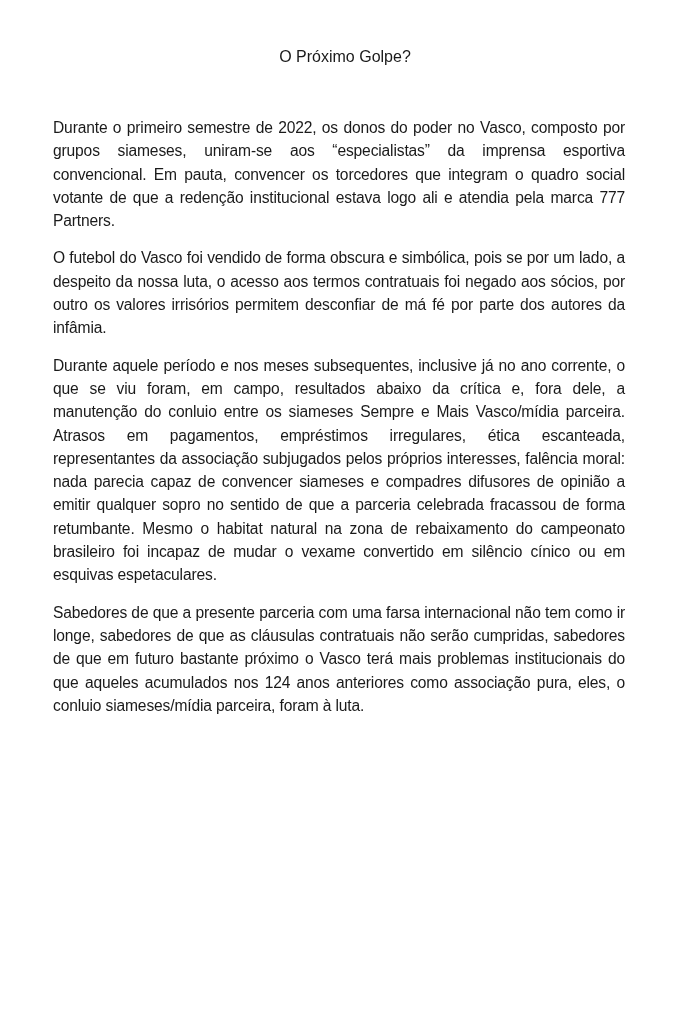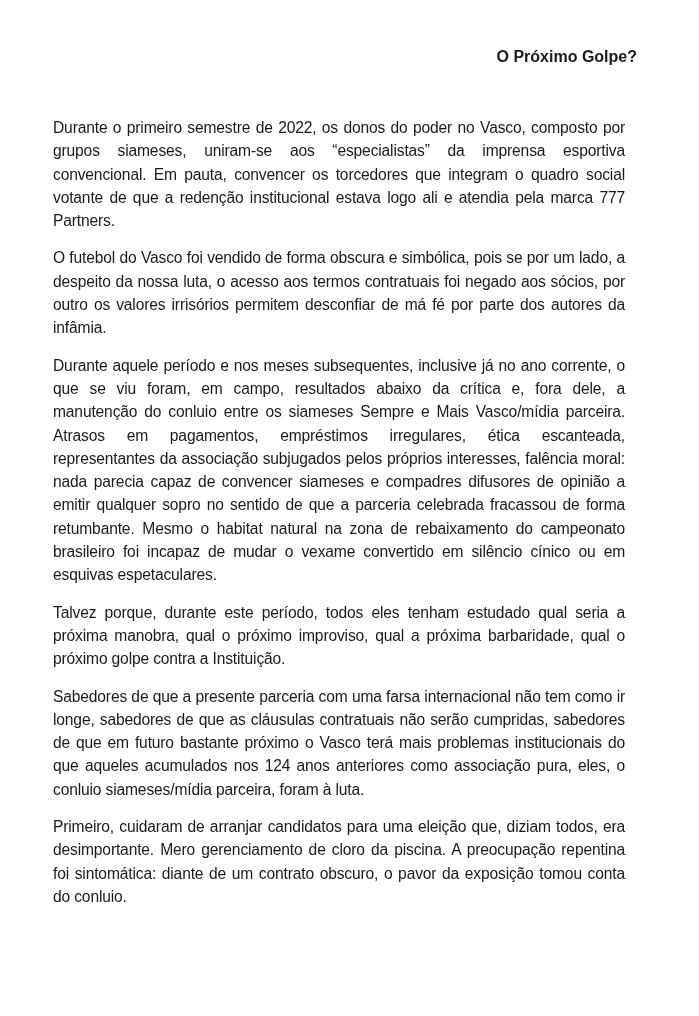--- a/index.html
+++ b/index.html
@@ -19,25 +19,25 @@
       position: absolute;
       left: 53px;
       top: 0;
       width: 584px;
     }
     .title {
       position: absolute;
       left: 0;
       width: 584px;
       top: 46px;
-      text-align: right;
+      text-align: center;
       font-size: 16px;
       line-height: 22px;
       margin: 0;
-      font-weight: bold;
+      font-weight: normal;
     }
     .body {
       position: absolute;
       top: 116px;
       left: 0;
       width: 584px;
     }
     .para {
       margin: 0 12px 14px 0;
       font-size: 15.6px;
@@ -49,17 +49,15 @@
   </style>
 </head>
 <body>
 
 <div class="page">
   <h1 class="title">O Próximo Golpe?</h1>
   <div class="body">
     <p class="para">Durante o primeiro semestre de 2022, os donos do poder no Vasco, composto por grupos siameses, uniram-se aos “especialistas” da imprensa esportiva convencional. Em pauta, convencer os torcedores que integram o quadro social votante de que a redenção institucional estava logo ali e atendia pela marca 777 Partners.</p>
     <p class="para">O futebol do Vasco foi vendido de forma obscura e simbólica, pois se por um lado, a despeito da nossa luta, o acesso aos termos contratuais foi negado aos sócios, por outro os valores irrisórios permitem desconfiar de má fé por parte dos autores da infâmia.</p>
     <p class="para">Durante aquele período e nos meses subsequentes, inclusive já no ano corrente, o que se viu foram, em campo, resultados abaixo da crítica e, fora dele, a manutenção do conluio entre os siameses Sempre e Mais Vasco/mídia parceira. Atrasos em pagamentos, empréstimos irregulares, ética escanteada, representantes da associação subjugados pelos próprios interesses, falência moral: nada parecia capaz de convencer siameses e compadres difusores de opinião a emitir qualquer sopro no sentido de que a parceria celebrada fracassou de forma retumbante. Mesmo o habitat natural na zona de rebaixamento do campeonato brasileiro foi incapaz de mudar o vexame convertido em silêncio cínico ou em esquivas espetaculares.</p>
-    <p class="para">Talvez porque, durante este período, todos eles tenham estudado qual seria a próxima manobra, qual o próximo improviso, qual a próxima barbaridade, qual o próximo golpe contra a Instituição.</p>
     <p class="para">Sabedores de que a presente parceria com uma farsa internacional não tem como ir longe, sabedores de que as cláusulas contratuais não serão cumpridas, sabedores de que em futuro bastante próximo o Vasco terá mais problemas institucionais do que aqueles acumulados nos 124 anos anteriores como associação pura, eles, o conluio siameses/mídia parceira, foram à luta.</p>
-    <p class="para">Primeiro, cuidaram de arranjar candidatos para uma eleição que, diziam todos, era desimportante. Mero gerenciamento de cloro da piscina. A preocupação repentina foi sintomática: diante de um contrato obscuro, o pavor da exposição tomou conta do conluio.</p>
   </div>
 </div>
 
 </body></html>

